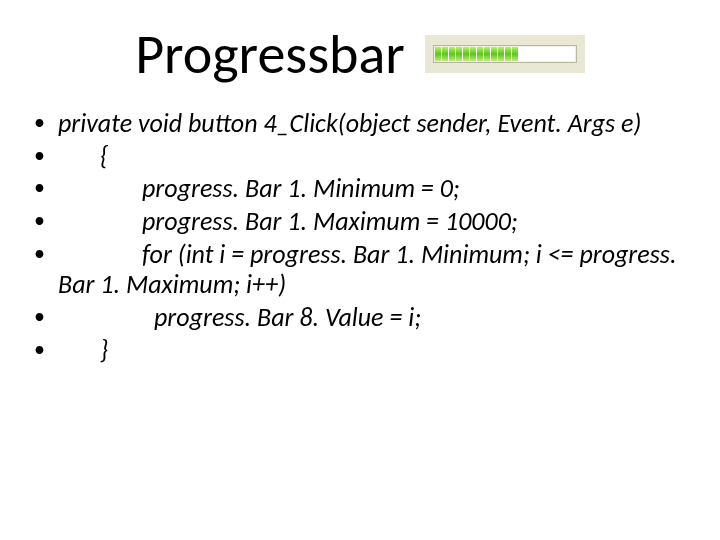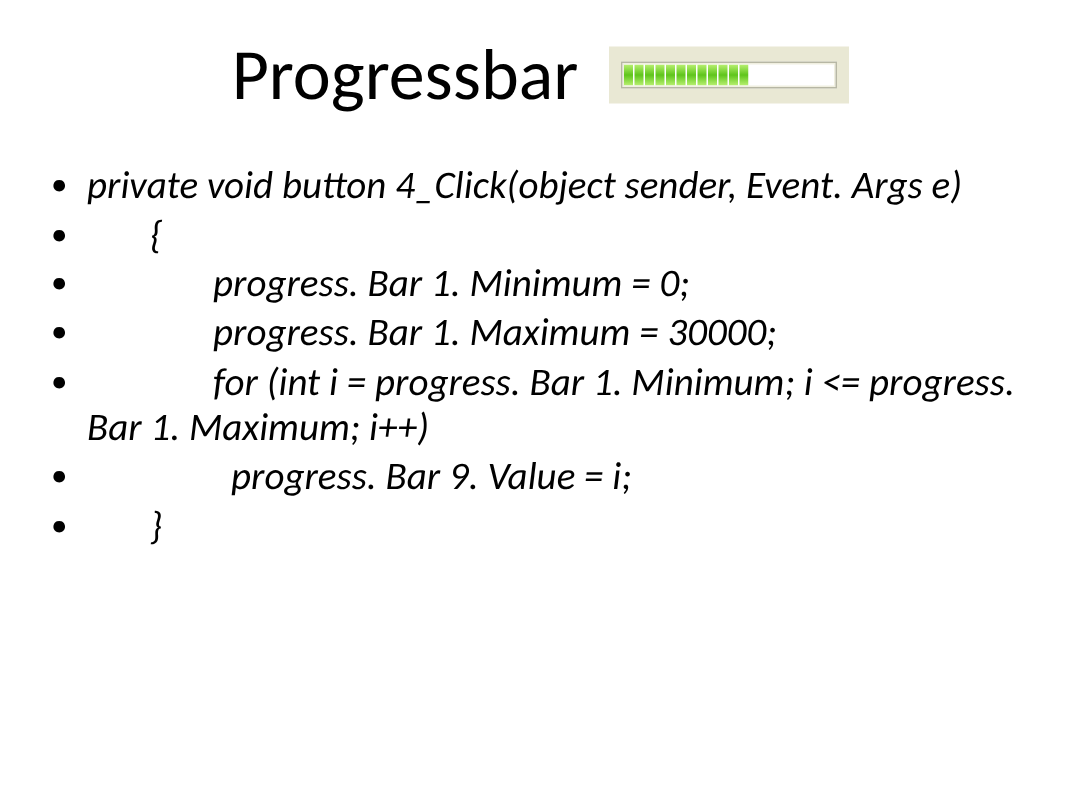--- a/index.html
+++ b/index.html
@@ -21,21 +21,21 @@
     position: absolute;
     top: 20px;
     left: 0;
     width: 720px;
     display: flex;
     align-items: center;
     justify-content: center;
     gap: 20px;
   }
   .title {
-    font-size: 48px;
+    font-size: 56px;
     font-weight: 400;
     letter-spacing: 0px;
   }
   .pb-wrap {
     width: 160px;
     height: 38px;
     background: #e9e8d4;
     display: flex;
     align-items: center;
     justify-content: center;
@@ -134,35 +134,35 @@
     <div class="bullet-line">
       <div class="bullet-dot">•</div>
       <div class="bullet-text">
         <span class="indent2">progress. Bar 1. Minimum = 0;</span>
       </div>
     </div>
 
     <div class="bullet-line">
       <div class="bullet-dot">•</div>
       <div class="bullet-text">
-        <span class="indent2">progress. Bar 1. Maximum = 30000;</span>
+        <span class="indent2">progress. Bar 1. Maximum = 10000;</span>
       </div>
     </div>
 
     <div class="bullet-line">
       <div class="bullet-dot">•</div>
       <div class="bullet-text">
         <span class="indent2">for (int i = progress. Bar 1. Minimum; i &lt;= progress. Bar 1. Maximum; i++)</span>
       </div>
     </div>
 
     <div class="bullet-line">
       <div class="bullet-dot">•</div>
       <div class="bullet-text">
-        <span class="indent3">progress. Bar 9. Value = i;</span>
+        <span class="indent3">progress. Bar 8. Value = i;</span>
       </div>
     </div>
 
     <div class="bullet-line">
       <div class="bullet-dot">•</div>
       <div class="bullet-text">
         <span class="indent1">}</span>
       </div>
     </div>
 

